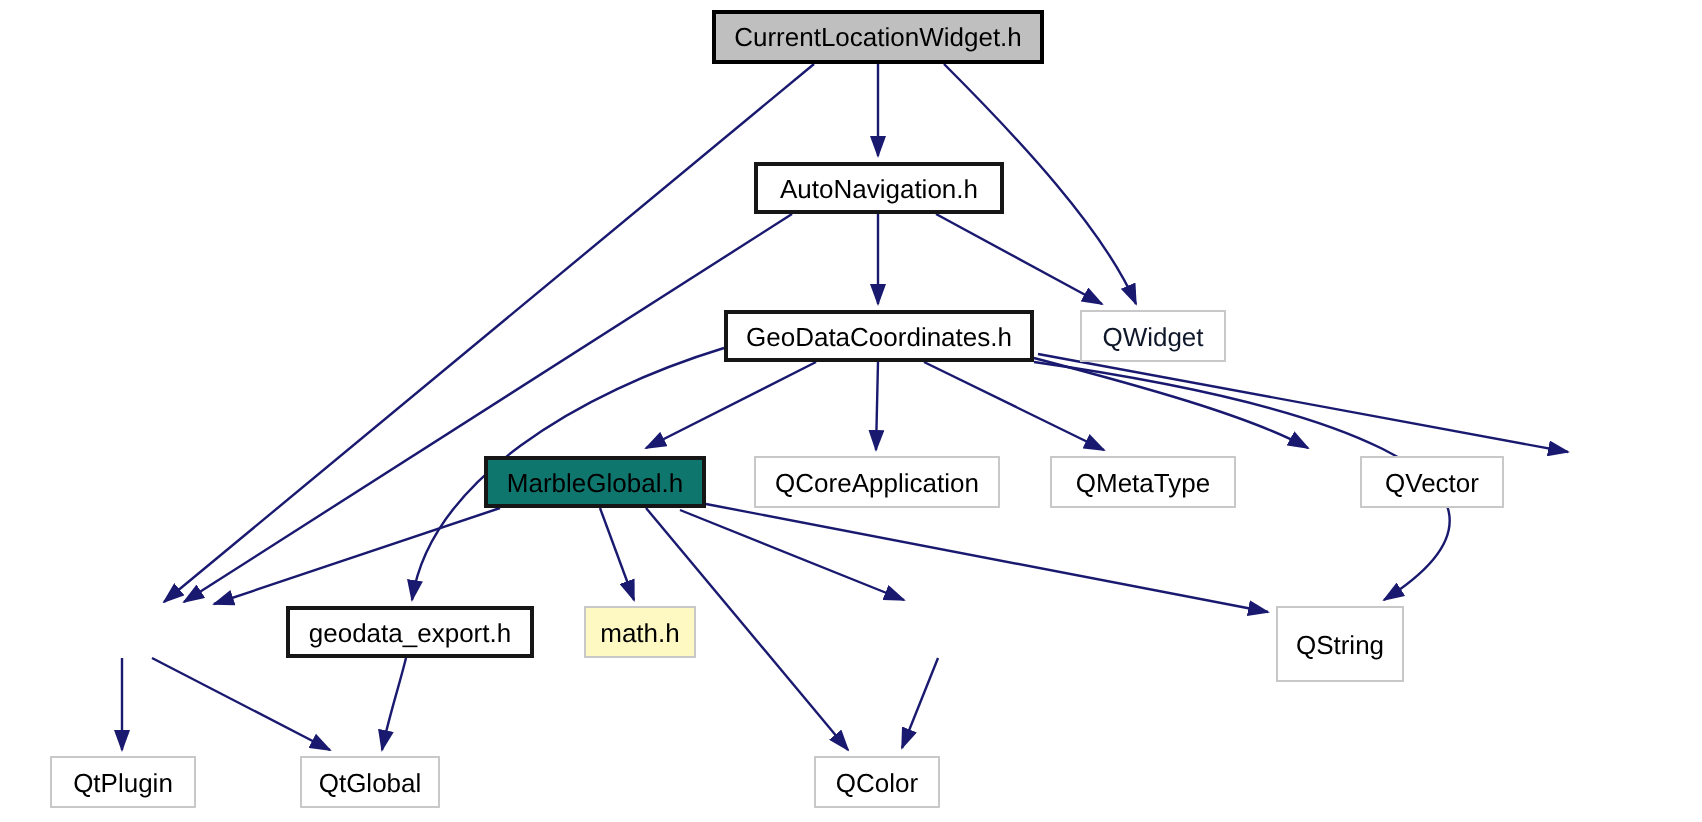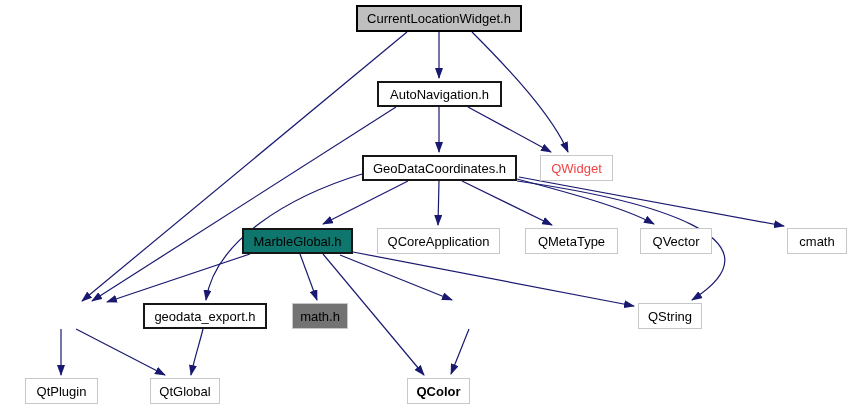--- a/index.html
+++ b/index.html
@@ -61,25 +61,24 @@
       <path class="edge" d="M353,252 L634,306" stroke="#191970" marker-end="url(#arrow)"></path>
       <path class="edge" d="M323,254 L424,375" stroke="#191970" marker-end="url(#arrow)"></path>
       <path class="edge" d="M469,329 L451,374" stroke="#191970" marker-end="url(#arrow)"></path>
       <path class="edge" d="M61,329 L61,375" stroke="#191970" marker-end="url(#arrow)"></path>
       <path class="edge" d="M76,329 L165,375" stroke="#191970" marker-end="url(#arrow)"></path>
       <path class="edge" d="M203,329 C199,345 194,360 191,375" stroke="#191970" marker-end="url(#arrow)"></path>
     </svg>
 <div class="node current" style="left: 356px; top: 5px; width: 166px; height: 27px; color: rgb(0, 0, 0); background: rgb(191, 191, 191); border-color: rgb(0, 0, 0);">CurrentLocationWidget.h</div>
     <div class="node internal" style="left: 377px; top: 81px; width: 125px; height: 26px; color: rgb(0, 0, 0); background: rgb(255, 255, 255); border-color: rgb(22, 22, 22);">AutoNavigation.h</div>
     <div class="node internal" style="left: 362px; top: 155px; width: 155px; height: 26px; color: rgb(0, 0, 0); background: rgb(255, 255, 255); border-color: rgb(22, 22, 22);">GeoDataCoordinates.h</div>
-    <div class="node external" style="left: 540px; top: 155px; width: 73px; height: 26px; color: #ef4444; background: rgb(255, 255, 255); border-color: rgb(200, 200, 200);">QWidget</div>
+    <div class="node external" style="left: 540px; top: 155px; width: 73px; height: 26px; color: #0f172a; background: rgb(255, 255, 255); border-color: rgb(200, 200, 200);">QWidget</div>
     <div class="node internal" style="left: 242px; top: 228px; width: 111px; height: 26px; color: rgb(0, 0, 0); background: #0f766e; border-color: rgb(22, 22, 22);">MarbleGlobal.h</div>
     <div class="node external" style="left: 377px; top: 228px; width: 123px; height: 26px; color: rgb(0, 0, 0); background: rgb(255, 255, 255); border-color: rgb(200, 200, 200);">QCoreApplication</div>
     <div class="node external" style="left: 525px; top: 228px; width: 93px; height: 26px; color: rgb(0, 0, 0); background: rgb(255, 255, 255); border-color: rgb(200, 200, 200);">QMetaType</div>
-    <div class="node external" style="left: 640px; top: 228px; width: 72px; height: 26px; color: rgb(0, 0, 0); background: rgb(255, 255, 255); border-color: rgb(200, 200, 200); text-align: center;">QVector</div>
-    <div class="node external" style="left: 787px; top: 228px; width: 60px; height: 26px; color: rgb(0, 0, 0); background: rgb(255, 255, 255); border-color: rgb(200, 200, 200);">cmath</div>
+    <div class="node external" style="left: 680px; top: 228px; width: 72px; height: 26px; color: rgb(0, 0, 0); background: rgb(255, 255, 255); border-color: rgb(200, 200, 200); text-align: center;">QVector</div>
     <div class="node internal" style="left: 143px; top: 303px; width: 124px; height: 26px; color: rgb(0, 0, 0); background: rgb(255, 255, 255); border-color: rgb(22, 22, 22);">geodata_export.h</div>
-    <div class="node external" style="left: 292px; top: 303px; width: 56px; height: 26px; color: rgb(0, 0, 0); background: #737373; border-color: rgb(200, 200, 200);">math.h</div>
-    <div class="node external" style="left: 638px; top: 303px; width: 64px; height: 26px; color: rgb(0, 0, 0); background: rgb(255, 255, 255); border-color: rgb(200, 200, 200);">QString</div>
+    <div class="node external" style="left: 292px; top: 303px; width: 56px; height: 26px; color: rgb(0, 0, 0); background: #fef9c3; border-color: rgb(200, 200, 200);">math.h</div>
+    <div class="node external" style="left: 638px; top: 303px; width: 64px; height: 38px; color: rgb(0, 0, 0); background: rgb(255, 255, 255); border-color: rgb(200, 200, 200);">QString</div>
     <div class="node external" style="left: 25px; top: 378px; width: 73px; height: 26px; color: rgb(0, 0, 0); background: rgb(255, 255, 255); border-color: rgb(200, 200, 200);">QtPlugin</div>
     <div class="node external" style="left: 150px; top: 378px; width: 70px; height: 26px; color: rgb(0, 0, 0); background: rgb(255, 255, 255); border-color: rgb(200, 200, 200);">QtGlobal</div>
-    <div class="node external" style="left: 407px; top: 378px; width: 63px; height: 26px; color: rgb(0, 0, 0); background: rgb(255, 255, 255); border-color: rgb(200, 200, 200); font-weight: bold;">QColor</div>
+    <div class="node external" style="left: 407px; top: 378px; width: 63px; height: 26px; color: rgb(0, 0, 0); background: rgb(255, 255, 255); border-color: rgb(200, 200, 200);">QColor</div>
   </div>
 
 </body></html>

